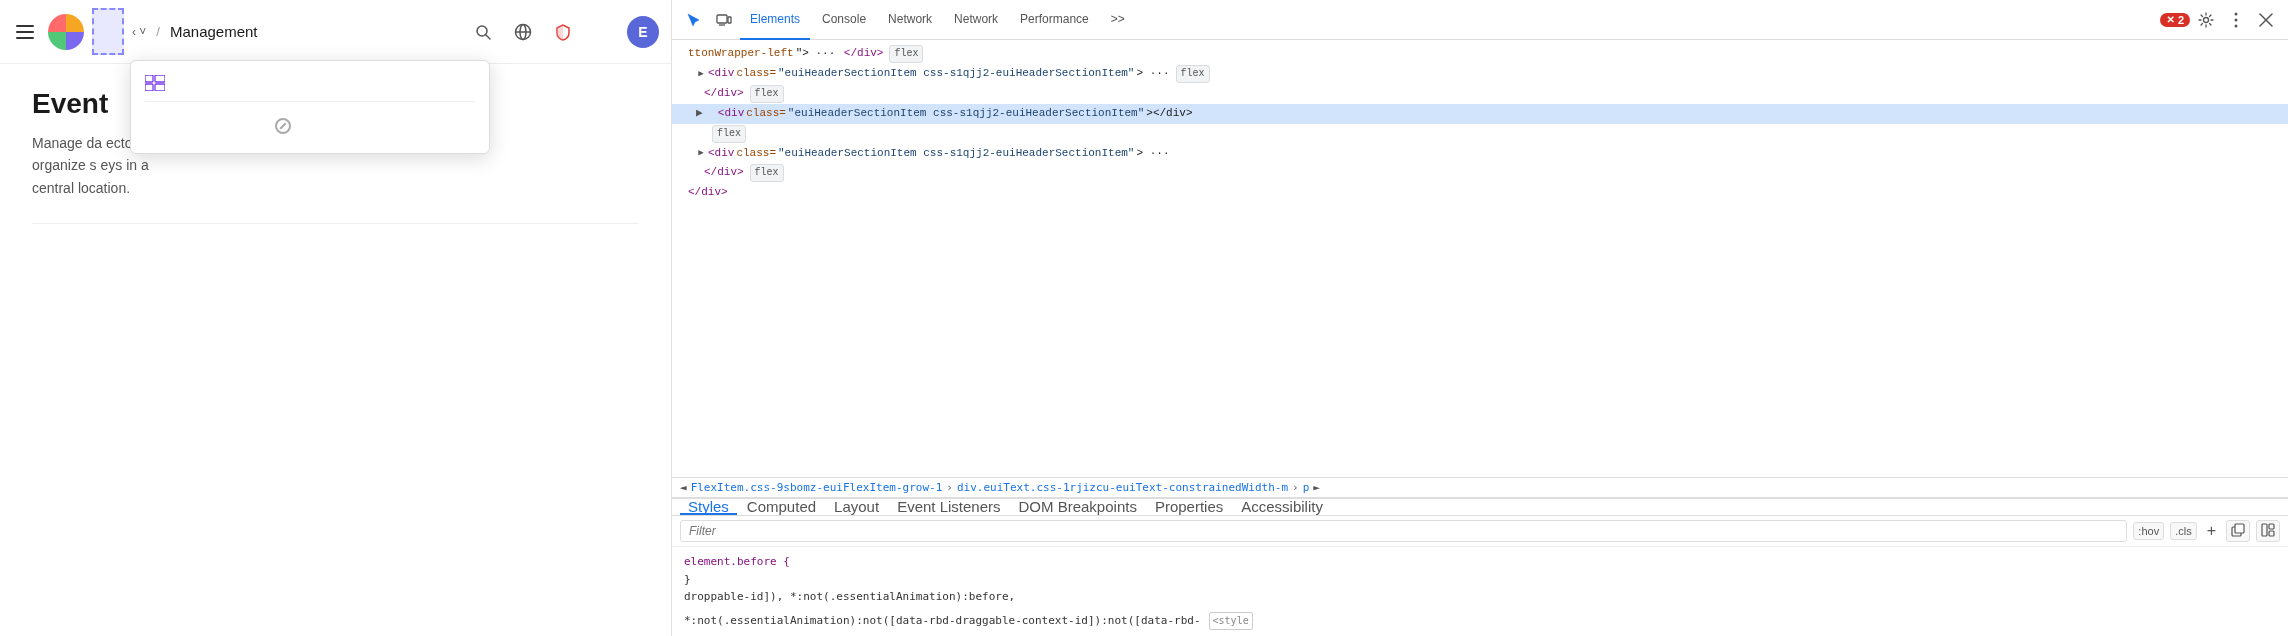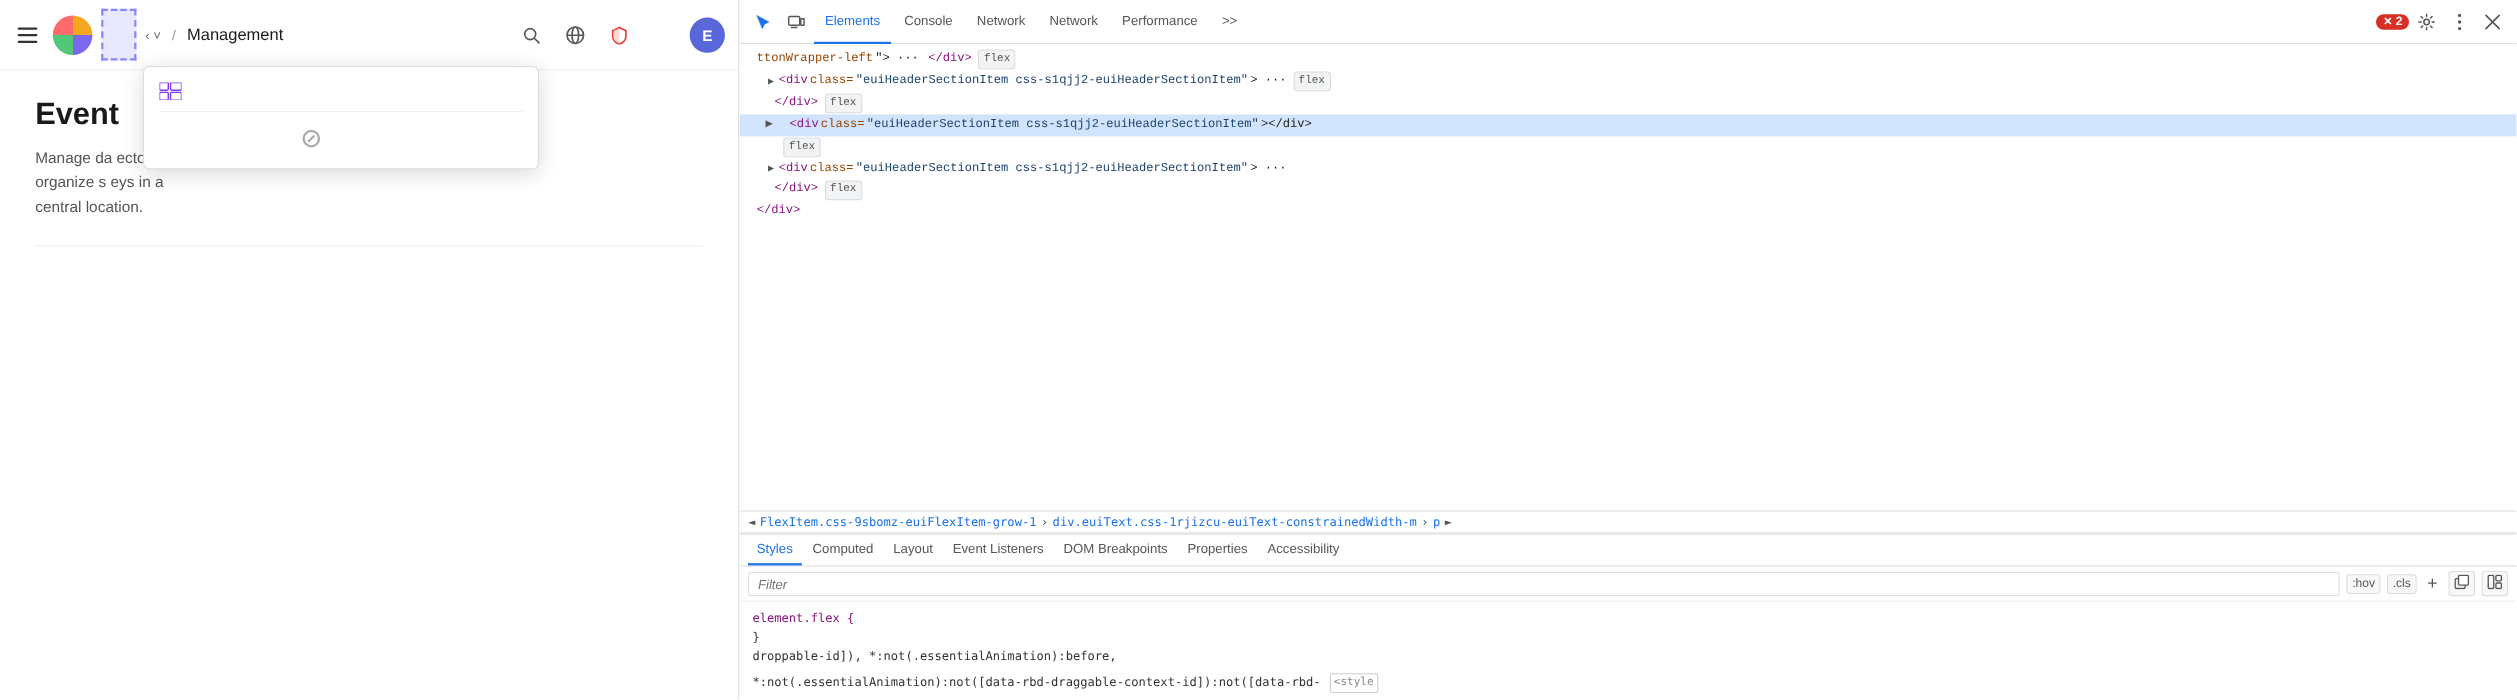--- a/index.html
+++ b/index.html
@@ -380,25 +380,25 @@
 
     .styles-tabs {
       display: flex;
       border-bottom: 1px solid #ddd;
       padding: 0 8px;
       gap: 2px;
     }
 
     .styles-tab {
       padding: 4px 8px;
-      font-size: 12px;
+      font-size: 15px;
       color: #555;
       cursor: pointer;
       border-bottom: 2px solid transparent;
-      height: 28px;
+      height: 16px;
       display: flex;
       align-items: center;
     }
     .styles-tab.active {
       color: #1a73e8;
       border-bottom: 2px solid #1a73e8;
     }
 
     .styles-filter-bar {
       display: flex;
@@ -710,21 +710,21 @@
           <svg width="14" height="14" viewBox="0 0 14 14" fill="none">
             <rect x="1" y="1" width="5" height="12" rx="1" stroke="#555" stroke-width="1.2"></rect>
             <rect x="8" y="1" width="5" height="5" rx="1" stroke="#555" stroke-width="1.2"></rect>
             <rect x="8" y="8" width="5" height="5" rx="1" stroke="#555" stroke-width="1.2"></rect>
           </svg>
         </span>
       </div>
 
       <div class="styles-code">
         <div>
-          <span class="css-selector">element.flex {</span>
+          <span class="css-selector">element.before {</span>
         </div>
         <div>
           <span>}</span>
         </div>
         <div>
           <span>droppable-id]), *:not(.essentialAnimation):before,</span>
         </div>
         <div style="margin-top: 6px; display: flex; gap: 8px; align-items: flex-start;">
           <span>*:not(.essentialAnimation):not([data-rbd-draggable-context-id]):not([data-rbd-</span>
           <span class="css-comment" style="border: 1px solid #ccc; border-radius: 2px; padding: 0 3px; font-size: 10px;">&lt;style</span>

